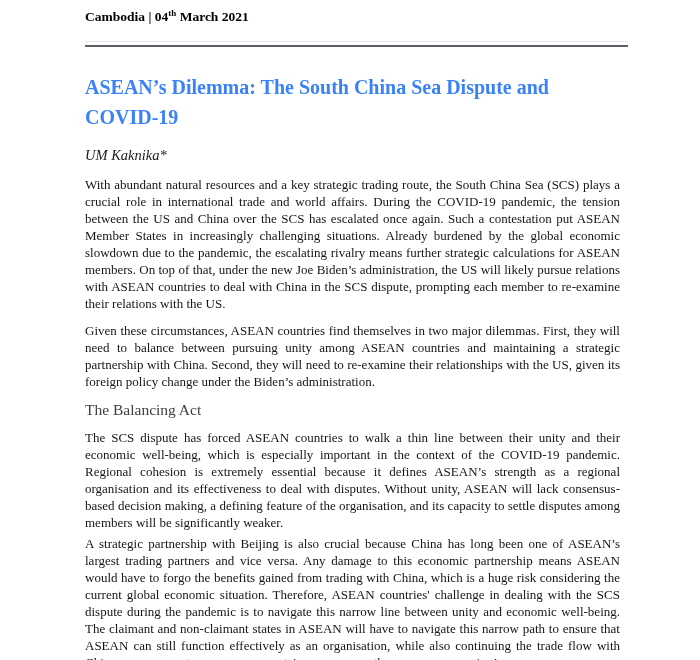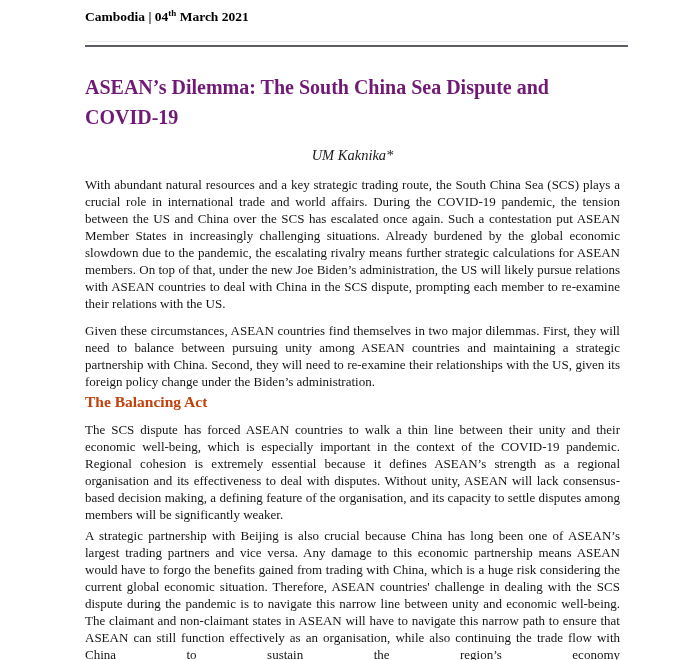--- a/index.html
+++ b/index.html
@@ -28,49 +28,48 @@
 
   .rule-wrap { margin-top: 16px; border-top: 1px solid #eaeaf0; width: calc(100% + 8px); }
   .rule { margin-top: 3px; height: 2px; background: var(--rule, #5d5d68); }
 
   .title {
     margin: 25px 0 0 0;
     max-width: 505px;
     font-size: 20px;
     line-height: 30px;
     font-weight: 700;
-    color: #701a75;
+    color: #3b82f6;
   }
 
   .author {
     margin: 14px 0 0 0;
     font-size: 14.5px;
     line-height: 18px;
     font-style: italic;
     color: #1a1a1a;
-    text-align: center;
   }
 
   .body-para {
     margin: 10px 0 0 0;
     font-size: 13px;
     line-height: 17px;
     text-align: justify;
     color: #151515;
   }
   .para-first { margin-top: 12px; }
   .para-tight { margin-top: 4px; }
   .para-cut { text-align-last: justify; }
 
   .section-heading {
-    margin: 2px 0 0 0;
+    margin: 10px 0 0 0;
     font-size: 15.5px;
     line-height: 19px;
-    font-weight: 700;
-    color: #c2410c;
+    font-weight: 400;
+    color: #404040;
   }
 </style>
 </head>
 <body>
 
 <div class="page">
   <div class="content">
 
     <div class="doc-header">
       <span><span>Cambodia | 04</span><sup>th</sup><span> March 2021</span></span>

